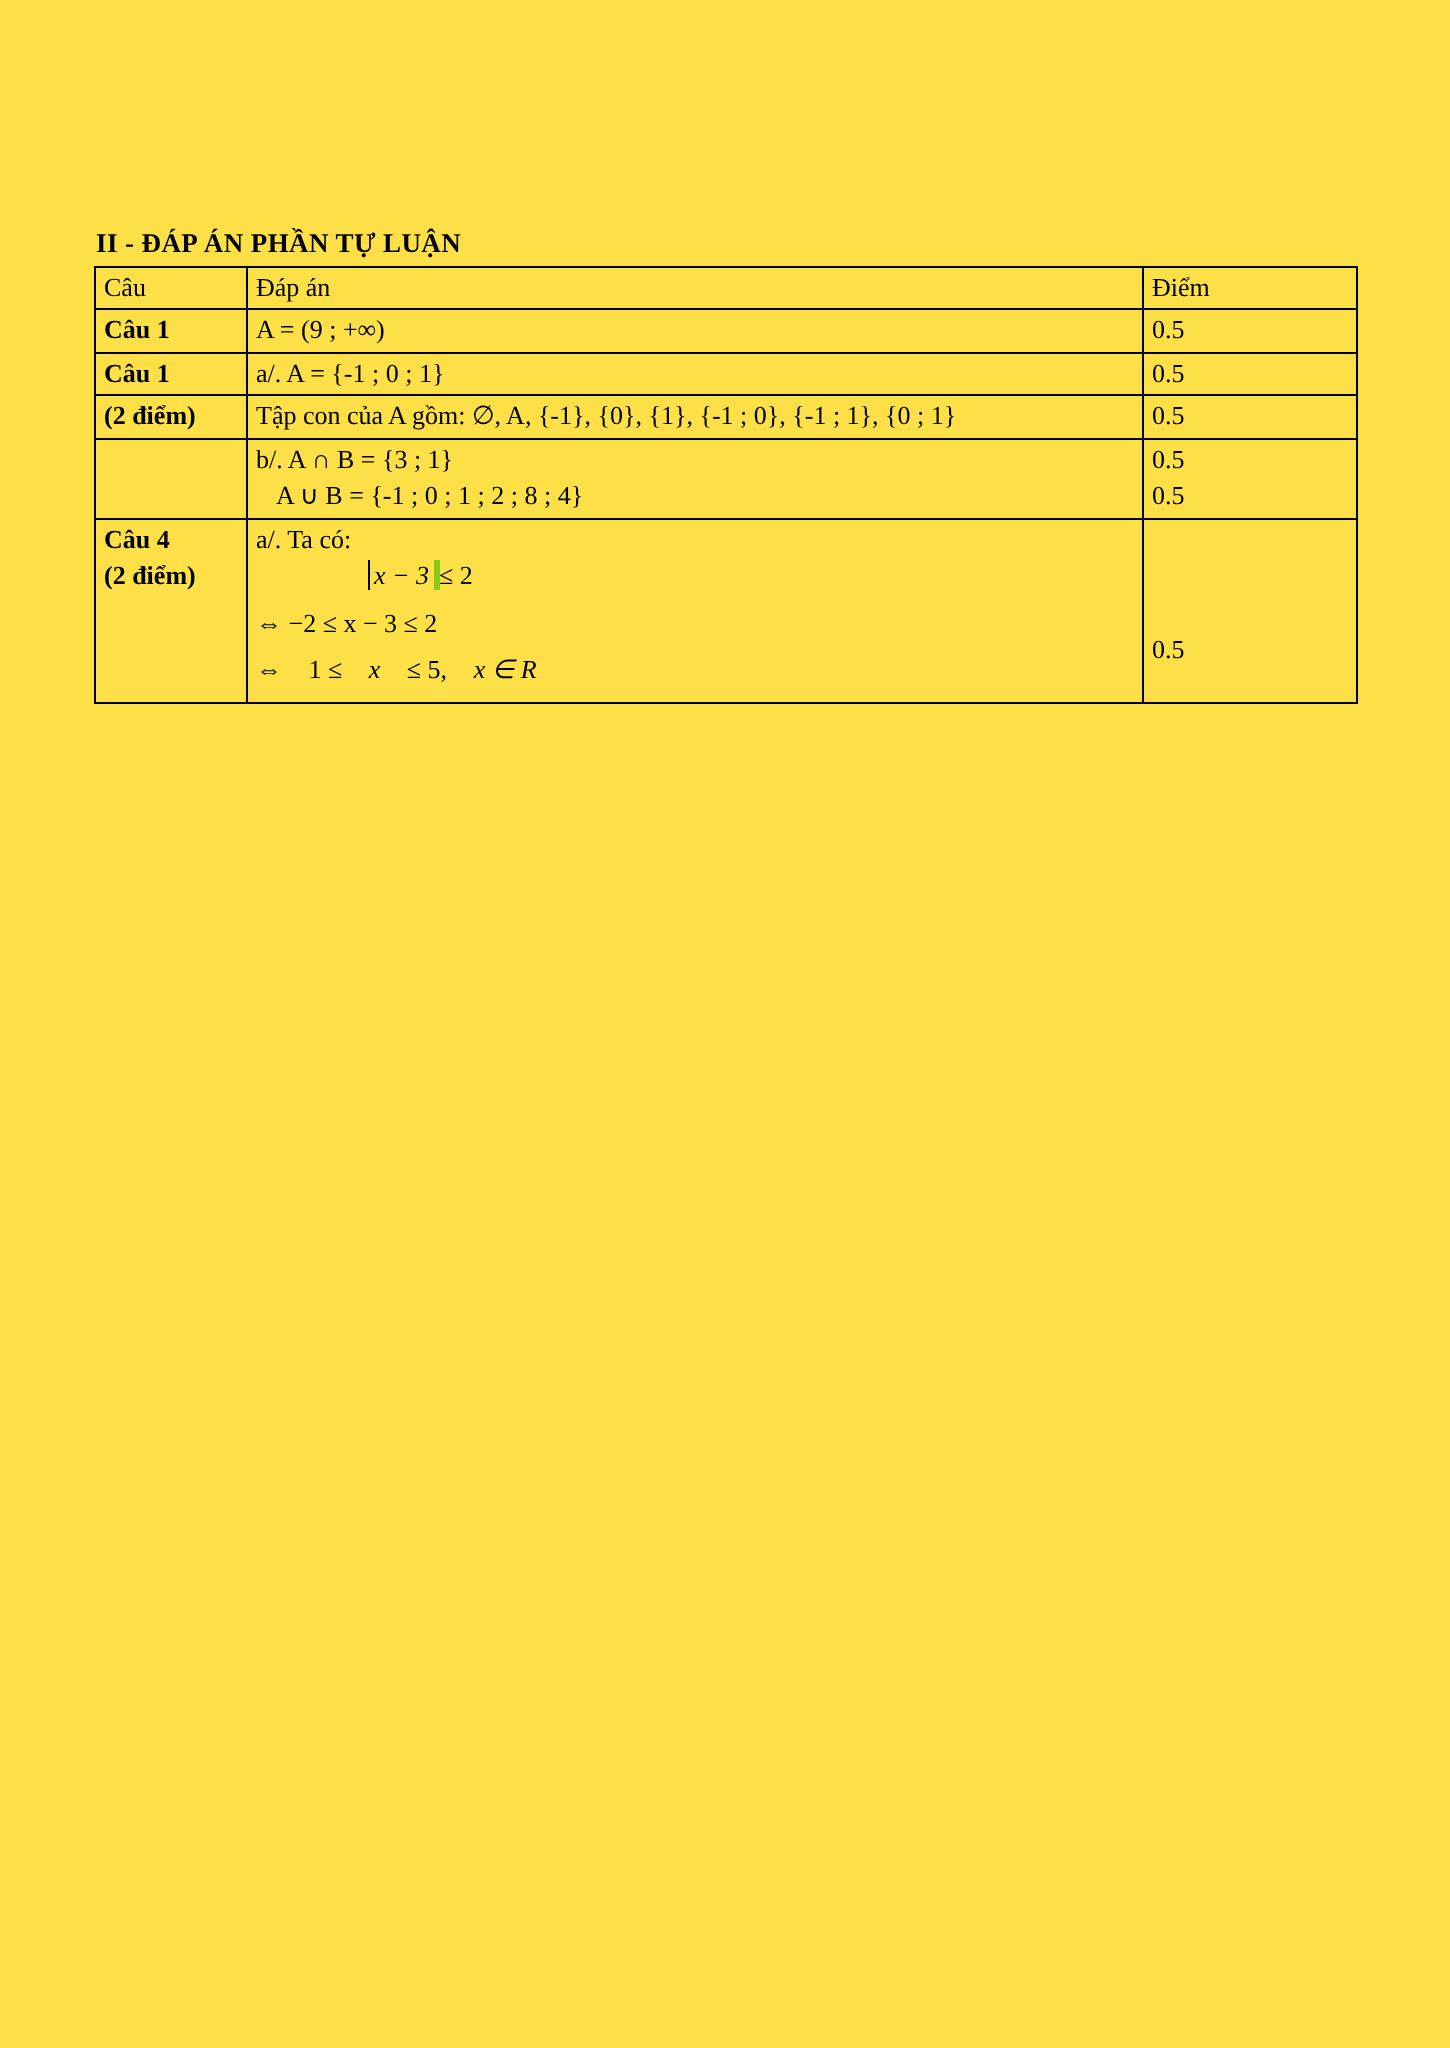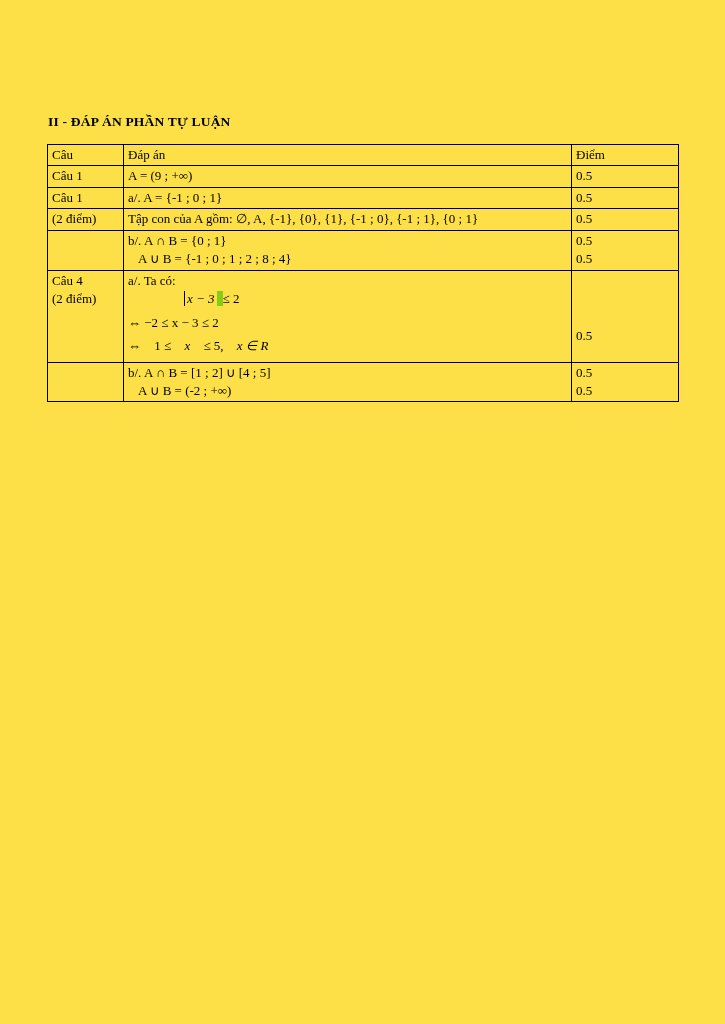--- a/index.html
+++ b/index.html
@@ -27,21 +27,21 @@
     left: 48px;
     top: 114px;
     font-size: 13.5px;
     font-weight: bold;
     letter-spacing: 0.2px;
     white-space: nowrap;
   }
   table.answer-table {
     position: absolute;
     left: 47px;
-    top: 144px;
+    top: 133px;
     width: 631px;
     border-collapse: collapse;
     table-layout: fixed;
     font-size: 13px;
   }
   table.answer-table td,
   table.answer-table th {
     border: 1px solid #000000;
     padding: 1px 4px;
     vertical-align: top;
@@ -50,35 +50,35 @@
     line-height: 1.42;
   }
   col.c-cau { width: 76px; }
   col.c-dapan { width: 448px; }
   col.c-diem { width: 107px; }
 
   thead td {
     text-align: center;
     font-weight: bold;
   }
-  .bold { font-weight: normal; }
+  .bold { font-weight: bold; }
 
   
   td.no-top { border-top: none; }
   td.no-bottom { border-bottom: none; }
 
   .score { text-align: center; font-weight: bold; }
   .score-block { text-align: center; font-weight: bold; }
   .score-line { display: block; }
   .spacer-line { display: block; visibility: hidden; }
 
   .math-italic { font-style: italic; }
   .abs {
     border-left: 1px solid #000;
-    border-right: 6px solid #84cc16;
+    border-right: 3px solid #84cc16;
     padding: 0 2px;
     font-style: italic;
   }
   .indent-sm { display: inline-block; width: 10px; }
   .indent-lg { display: inline-block; width: 56px; }
   .line { display: block; }
   .vspace-2 { height: 5px; }
 </style>
 </head>
 <body>
@@ -127,21 +127,21 @@
         </td>
         <td>
           <span class="line">Tập con của A gồm: ∅, A, {-1}, {0}, {1}, {-1 ; 0}, {-1 ; 1}, {0 ; 1}</span>
         </td>
         <td class="score">0.5</td>
       </tr>
 
       <tr>
         <td>&nbsp;</td>
         <td>
-          <span class="line">b/. A ∩ B = {0 ; 1}</span>
+          <span class="line">b/. A ∩ B = {3 ; 1}</span>
           <span class="line"><span class="indent-sm"></span><span>A ∪ B = {-1 ; 0 ; 1 ; 2 ; 8 ; 4}</span></span>
         </td>
         <td class="score-block">
           <span class="score-line">0.5</span>
           <span class="score-line">0.5</span>
         </td>
       </tr>
 
       <tr>
         <td class="no-bottom">
@@ -166,28 +166,17 @@
           <div class="vspace-2"></div>
         </td>
         <td class="score-block">
           <span class="spacer-line">0</span>
           <span class="spacer-line">0</span>
           <span class="spacer-line">0</span>
           <span class="score-line">0.5</span>
         </td>
       </tr>
 
-      <tr>
-        <td>&nbsp;</td>
-        <td>
-          <span class="line">b/. A ∩ B = [1 ; 2] ∪ [4 ; 5]</span>
-          <span class="line"><span class="indent-sm"></span><span>A ∪ B = (-2 ; +∞)</span></span>
-        </td>
-        <td class="score-block">
-          <span class="score-line">0.5</span>
-          <span class="score-line">0.5</span>
-        </td>
-      </tr>
 
     </tbody>
   </table>
 
 </div>
 
 </body></html>

